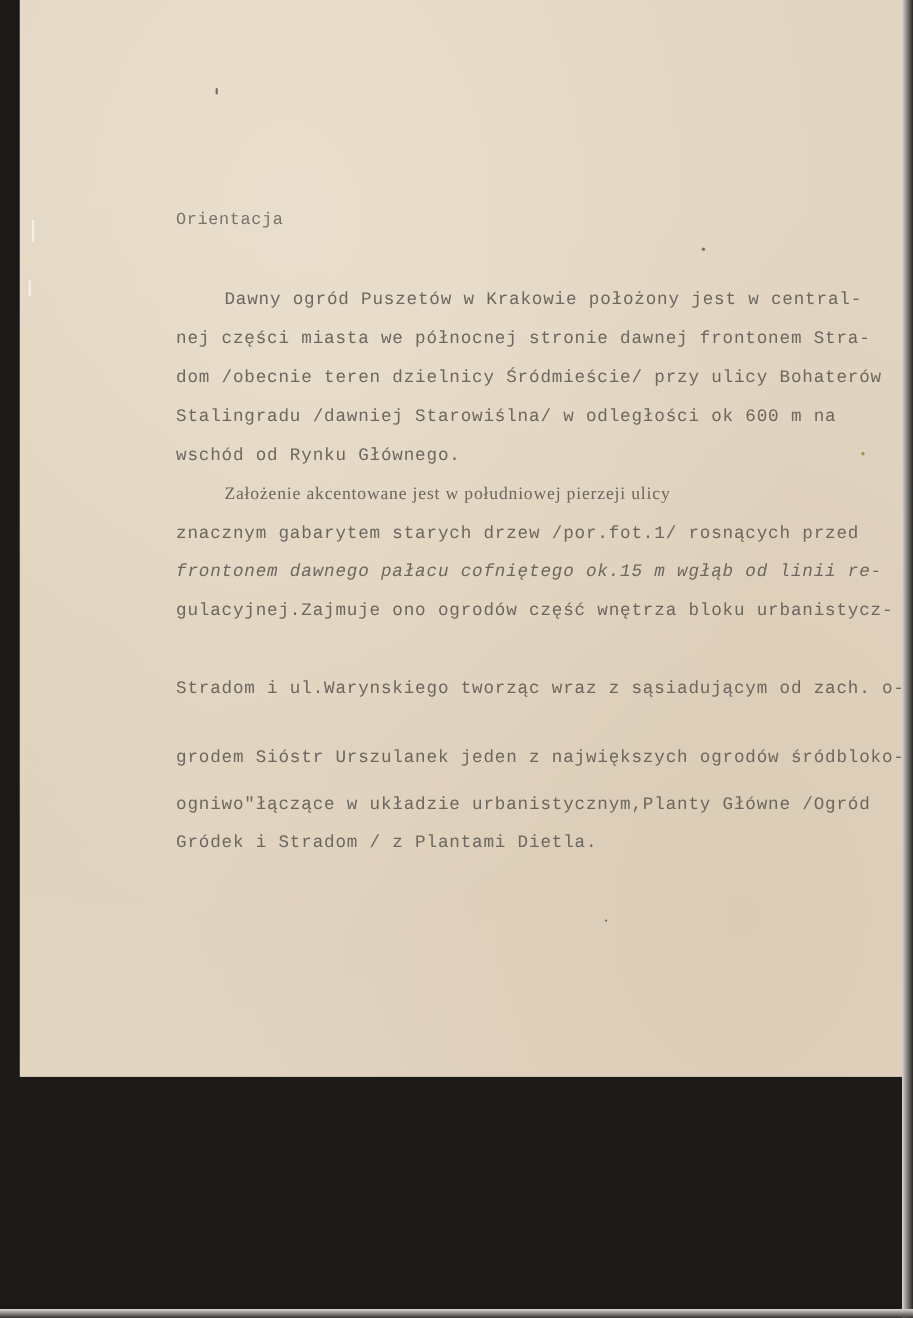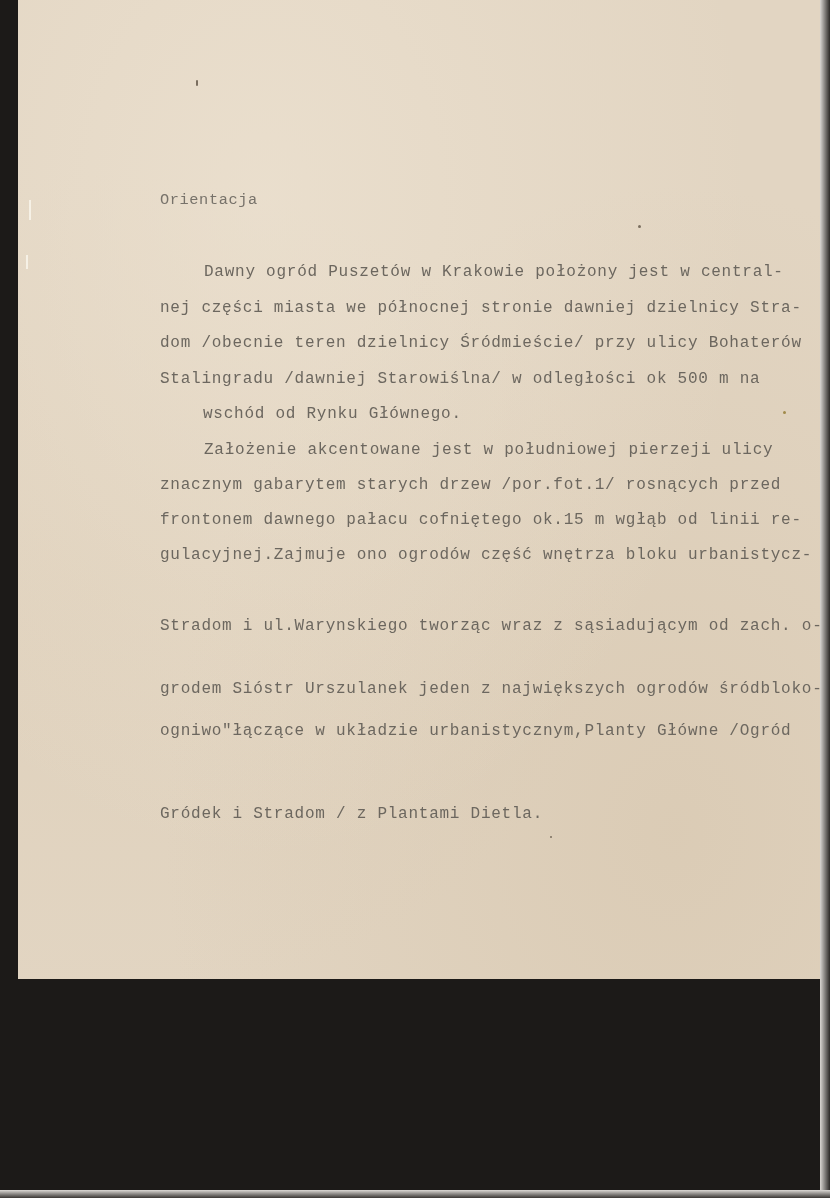--- a/index.html
+++ b/index.html
@@ -68,33 +68,33 @@
     }
   </style>
 </head>
 <body>
 
 <div class="page">
 
   <div class="heading">Orientacja</div>
 
   <div class="line" style="left:186px; top:263px;">Dawny ogród Puszetów w Krakowie położony jest w central-</div>
-  <div class="line" style="left:142px; top:299px;">nej części miasta we północnej stronie dawniej dzielnicy Stra-</div>
+  <div class="line" style="left:142px; top:299px;">nej części miasta we północnej stronie dawnej frontonem Stra-</div>
   <div class="line" style="left:142px; top:334px;">dom /obecnie teren dzielnicy Śródmieście/ przy ulicy Bohaterów</div>
-  <div class="line" style="left:142px; top:370px;">Stalingradu /dawniej Starowiślna/ w odległości ok 500 m na</div>
-  <div class="line" style="left:142px; top:405px;margin-left:43px;">wschód od Rynku Głównego.</div>
+  <div class="line" style="left:142px; top:370px;">Stalingradu /dawniej Starowiślna/ w odległości ok 600 m na</div>
+  <div class="line" style="left:142px; top:405px;">wschód od Rynku Głównego.</div>
 
-  <div class="line" style="left:186px; top:441px;">Założenie akcentowane jest w południowej pierzeji ulicy</div>
+  <div class="line" style="left:186px; top:441px;font-family:Liberation Serif, serif;">Założenie akcentowane jest w południowej pierzeji ulicy</div>
   <div class="line" style="left:142px; top:476px;">znacznym gabarytem starych drzew /por.fot.1/ rosnących przed</div>
-  <div class="line" style="left:142px; top:511px;">frontonem dawnego pałacu cofniętego ok.15 m wgłąb od linii re-</div>
+  <div class="line" style="left:142px; top:511px;font-style:italic;">frontonem dawnego pałacu cofniętego ok.15 m wgłąb od linii re-</div>
   <div class="line" style="left:142px; top:546px;">gulacyjnej.Zajmuje ono ogrodów część wnętrza bloku urbanistycz-</div>
   <div class="line" style="left:142px; top:617px;">Stradom i ul.Warynskiego tworząc wraz z sąsiadującym od zach. o-</div>
   <div class="line" style="left:142px; top:652px;margin-top:28px;">grodem Sióstr Urszulanek jeden z największych ogrodów śródbloko-</div>
   <div class="line" style="left:142px; top:722px;">ogniwo"łączące w układzie urbanistycznym,Planty Główne /Ogród</div>
-  <div class="line" style="left:142px; top:757px;margin-top:48px;">Gródek i Stradom / z Plantami Dietla.</div>
+  <div class="line" style="left:142px; top:757px;">Gródek i Stradom / z Plantami Dietla.</div>
 
   <div class="speck" style="left:178px; top:80px; width:2px; height:6px; border-radius:1px;"></div>
   <div class="speck" style="left:620px; top:225px; width:3px; height:3px;"></div>
   <div class="speck" style="left:765px; top:411px; width:3px; height:3px; background:#a08a4a;"></div>
   <div class="speck" style="left:740px; top:1162px; width:3px; height:3px;"></div>
   <div class="speck" style="left:805px; top:560px; width:2px; height:8px; border-radius:1px;"></div>
   <div class="speck" style="left:532px; top:836px; width:2px; height:2px;"></div>
   <div class="margin-mark" style="left:11px; top:200px; height:20px;"></div>
   <div class="margin-mark" style="left:8px; top:255px; height:14px;"></div>
 </div>

